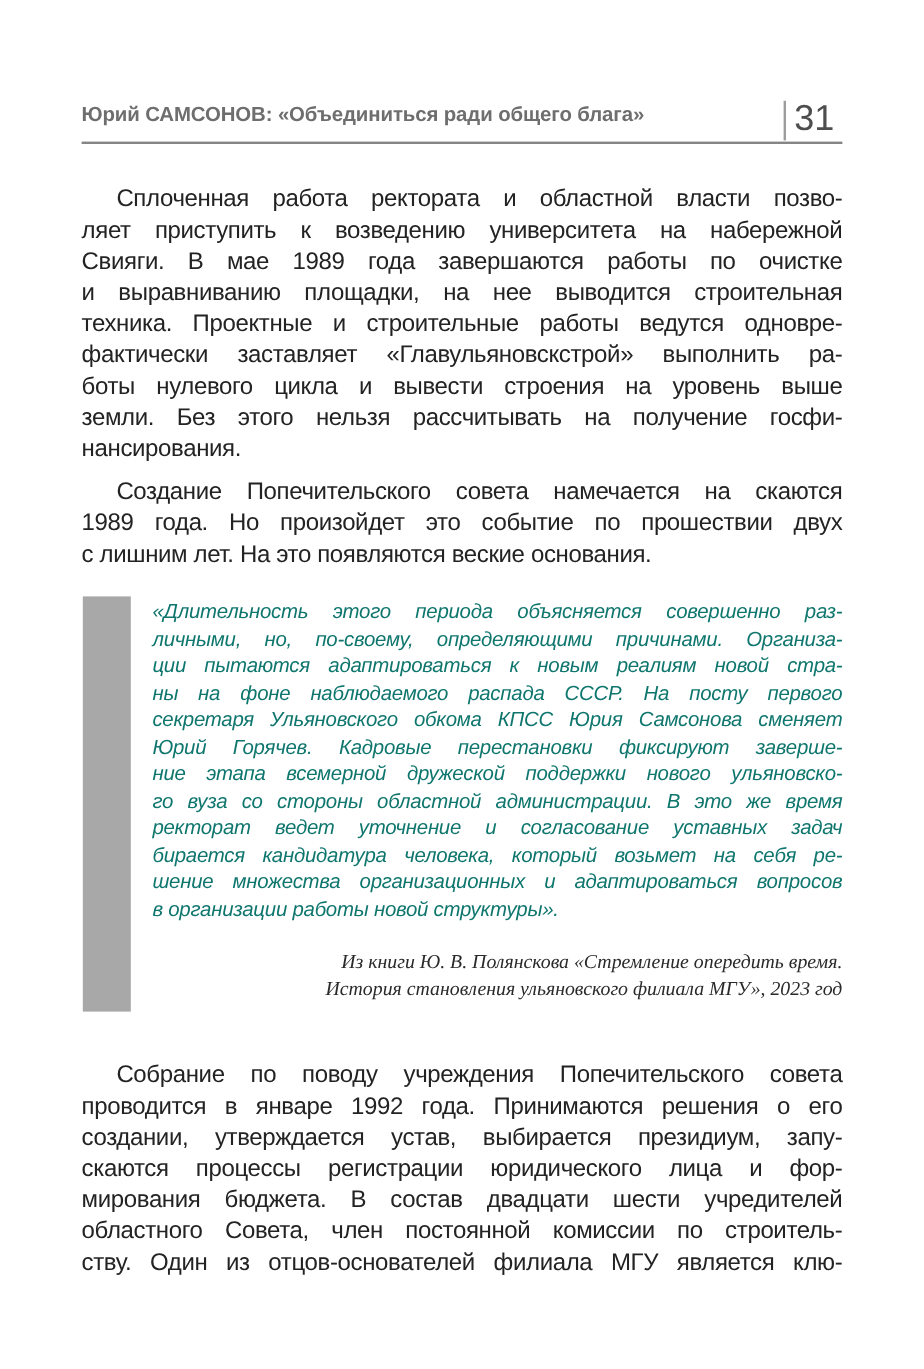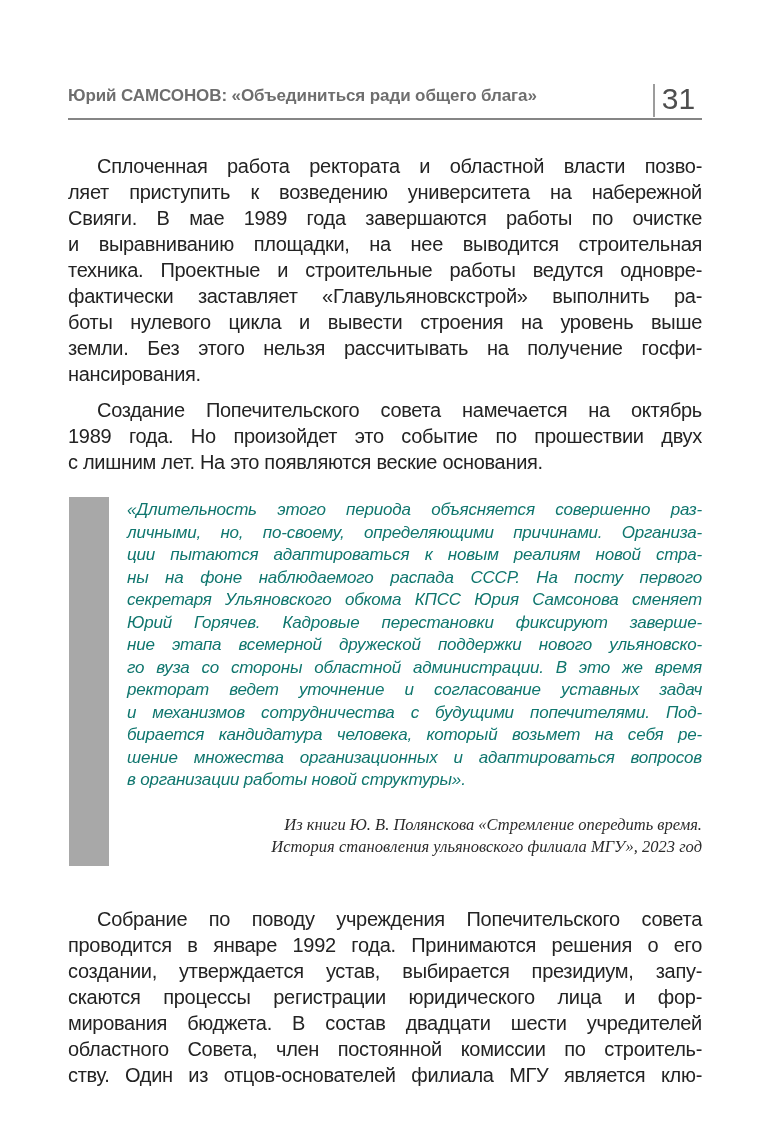--- a/index.html
+++ b/index.html
@@ -132,38 +132,37 @@
         <div class="line">Свияги. В мае 1989 года завершаются работы по очистке</div>
         <div class="line">и выравниванию площадки, на нее выводится строительная</div>
         <div class="line">техника. Проектные и строительные работы ведутся одновре-</div>
         <div class="line">фактически заставляет «Главульяновскстрой» выполнить ра-</div>
         <div class="line">боты нулевого цикла и вывести строения на уровень выше</div>
         <div class="line">земли. Без этого нельзя рассчитывать на получение госфи-</div>
         <div class="line">нансирования.</div>
       </div>
 
     <div class="para para-2">
-        <div class="line">Создание Попечительского совета намечается на октябрь</div>
+        <div class="line">Создание Попечительского совета намечается на скаются</div>
         <div class="line">1989 года. Но произойдет это событие по прошествии двух</div>
         <div class="line">с лишним лет. На это появляются веские основания.</div>
       </div>
 
     <blockquote class="quote">
       <div class="quote-bar"></div>
       <div class="quote-text">
           <div class="line">«Длительность этого периода объясняется совершенно раз-</div>
           <div class="line">личными, но, по-своему, определяющими причинами. Организа-</div>
           <div class="line">ции пытаются адаптироваться к новым реалиям новой стра-</div>
           <div class="line">ны на фоне наблюдаемого распада СССР. На посту первого</div>
           <div class="line">секретаря Ульяновского обкома КПСС Юрия Самсонова сменяет</div>
           <div class="line">Юрий Горячев. Кадровые перестановки фиксируют заверше-</div>
           <div class="line">ние этапа всемерной дружеской поддержки нового ульяновско-</div>
           <div class="line">го вуза со стороны областной администрации. В это же время</div>
           <div class="line">ректорат ведет уточнение и согласование уставных задач</div>
-          <div class="line">и механизмов сотрудничества с будущими попечителями. Под-</div>
           <div class="line">бирается кандидатура человека, который возьмет на себя ре-</div>
           <div class="line">шение множества организационных и адаптироваться вопросов</div>
           <div class="line">в организации работы новой структуры».</div>
         </div>
       <div class="attribution">
           <div class="line">Из книги Ю. В. Полянскова «Стремление опередить время.</div>
           <div class="line">История становления ульяновского филиала МГУ», 2023 год</div>
         </div>
     </blockquote>
 

